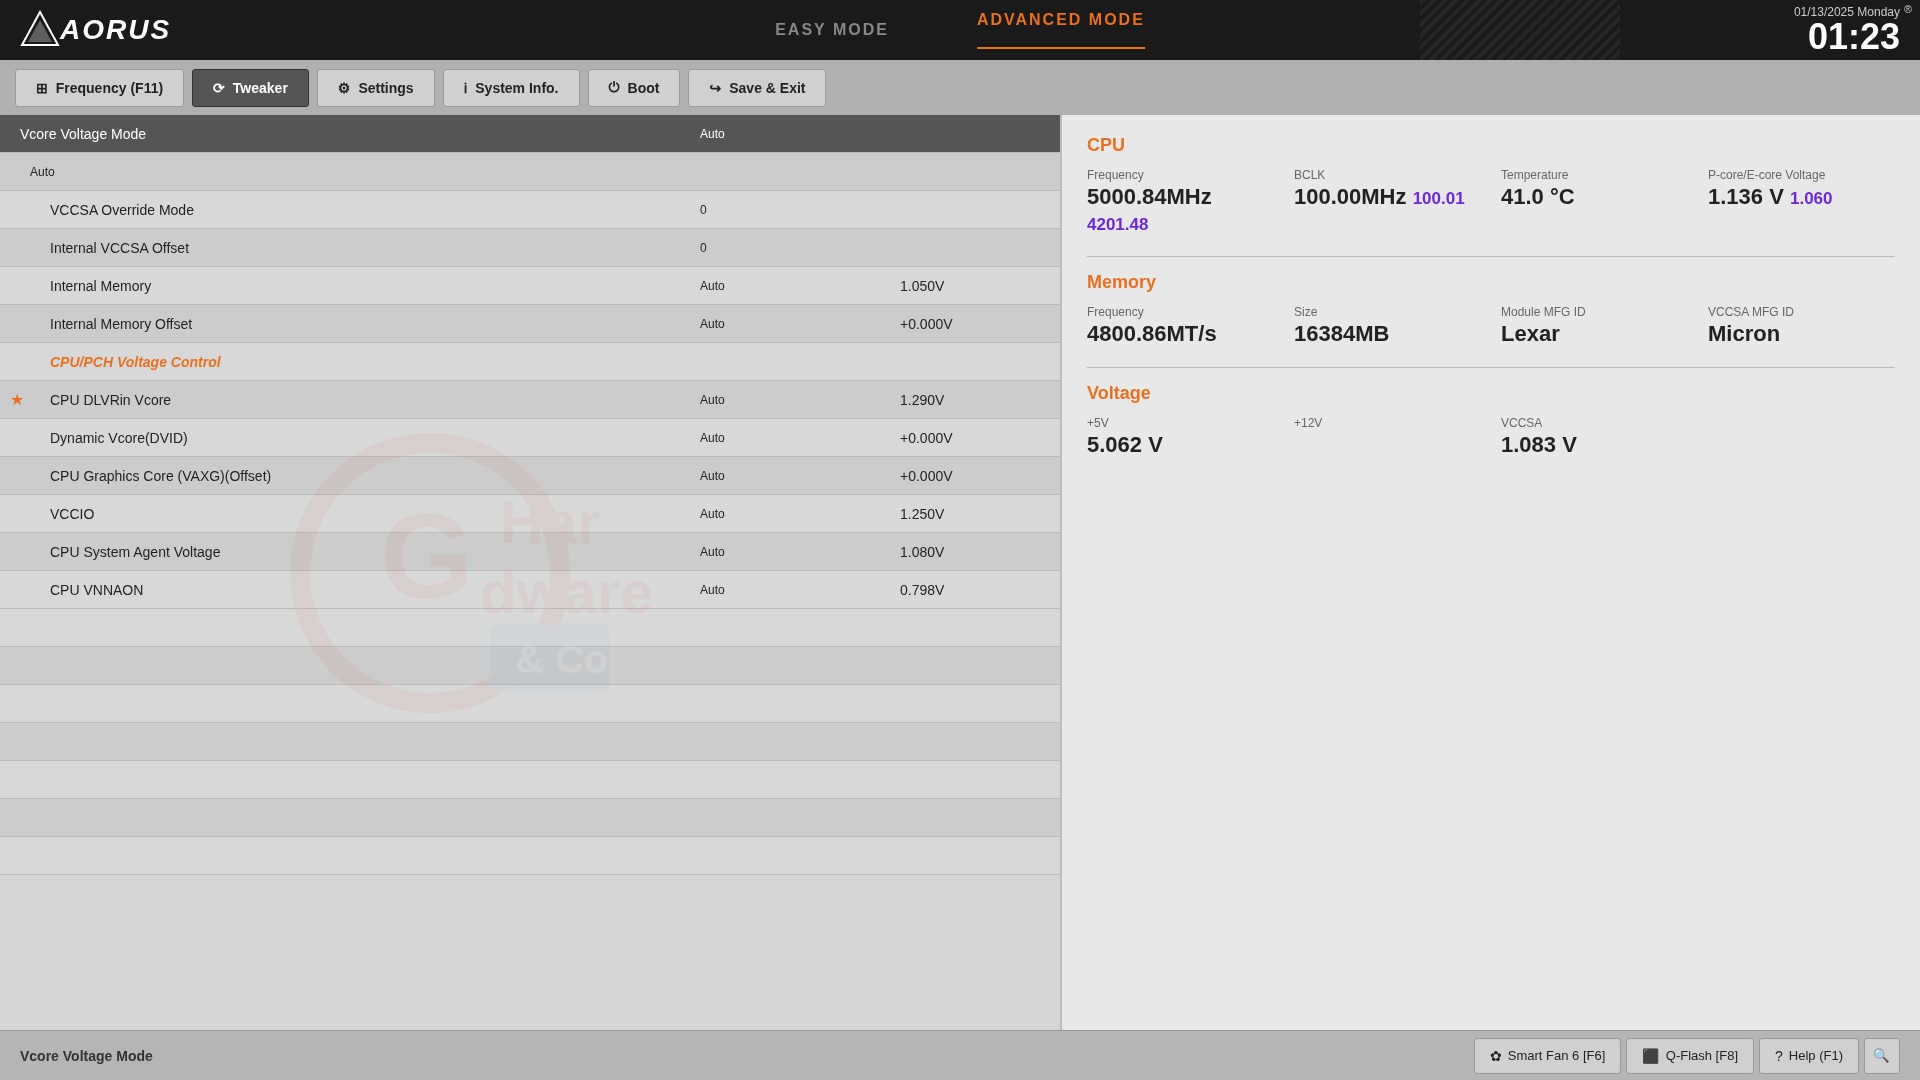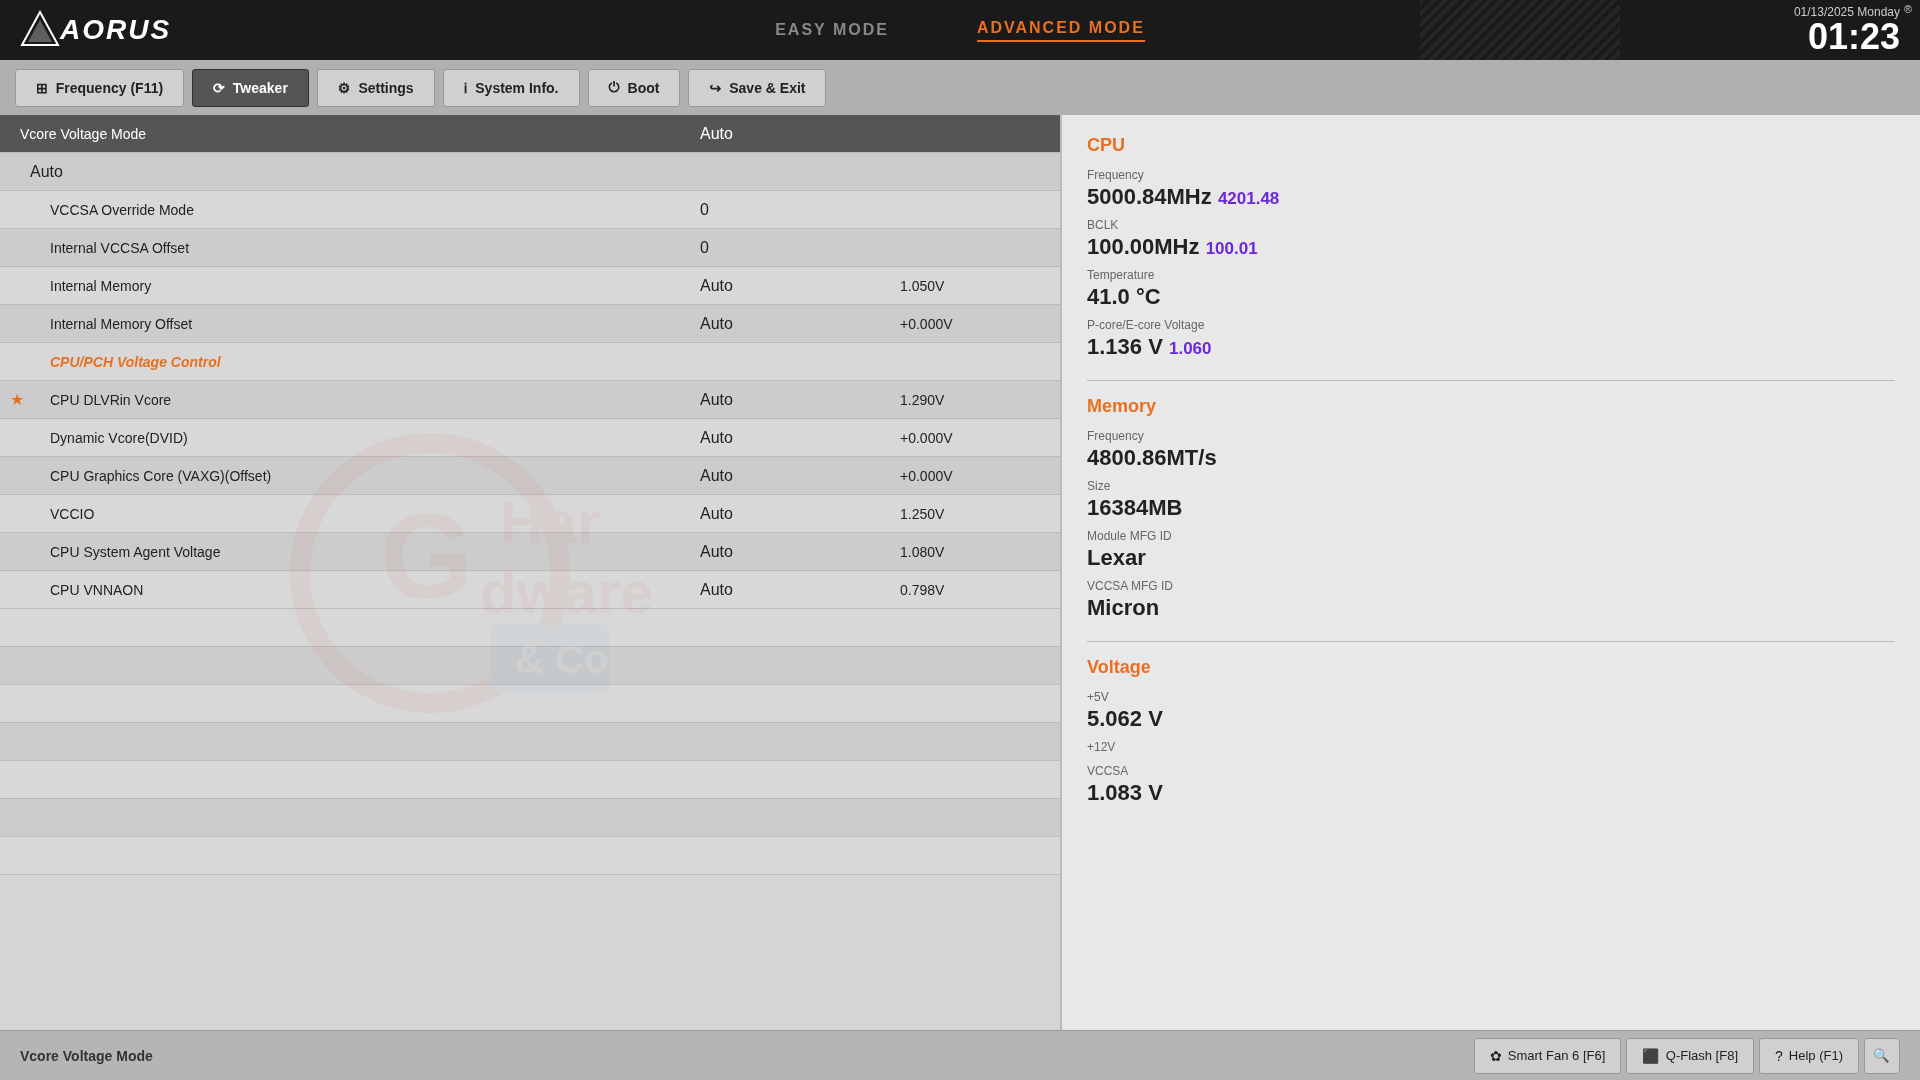--- a/index.html
+++ b/index.html
@@ -56,21 +56,21 @@
       font-size: 16px;
       font-weight: bold;
       letter-spacing: 2px;
       cursor: pointer;
       text-transform: uppercase;
     }
 
     .mode-tab.active {
       color: #e87020;
       border-bottom: 2px solid #e87020;
-      padding-bottom: 3px;
+      padding-bottom: 18px;
     }
 
     .datetime-area {
       text-align: right;
       color: white;
     }
 
     .datetime-date {
       font-size: 12px;
       color: #ccc;
@@ -170,21 +170,21 @@
       color: #222;
       padding-left: 20px;
     }
 
     .row-name.no-indent {
       padding-left: 5px;
     }
 
     .row-value {
       width: 200px;
-      font-size: 16px;
+      font-size: 12px;
       color: #222;
     }
 
     .row-value2 {
       width: 150px;
       font-size: 14px;
       color: #222;
     }
 
     .row-star {
@@ -221,21 +221,21 @@
 
     .right-section-title {
       color: #e87020;
       font-size: 18px;
       font-weight: bold;
       margin-bottom: 12px;
     }
 
     .right-grid {
       display: grid;
-      grid-template-columns: 1fr;
+      grid-template-columns: 1fr 1fr 1fr 1fr;
       gap: 8px 20px;
     }
 
     .right-label {
       color: #666;
       font-size: 12px;
       margin-bottom: 2px;
     }
 
     .right-value {

